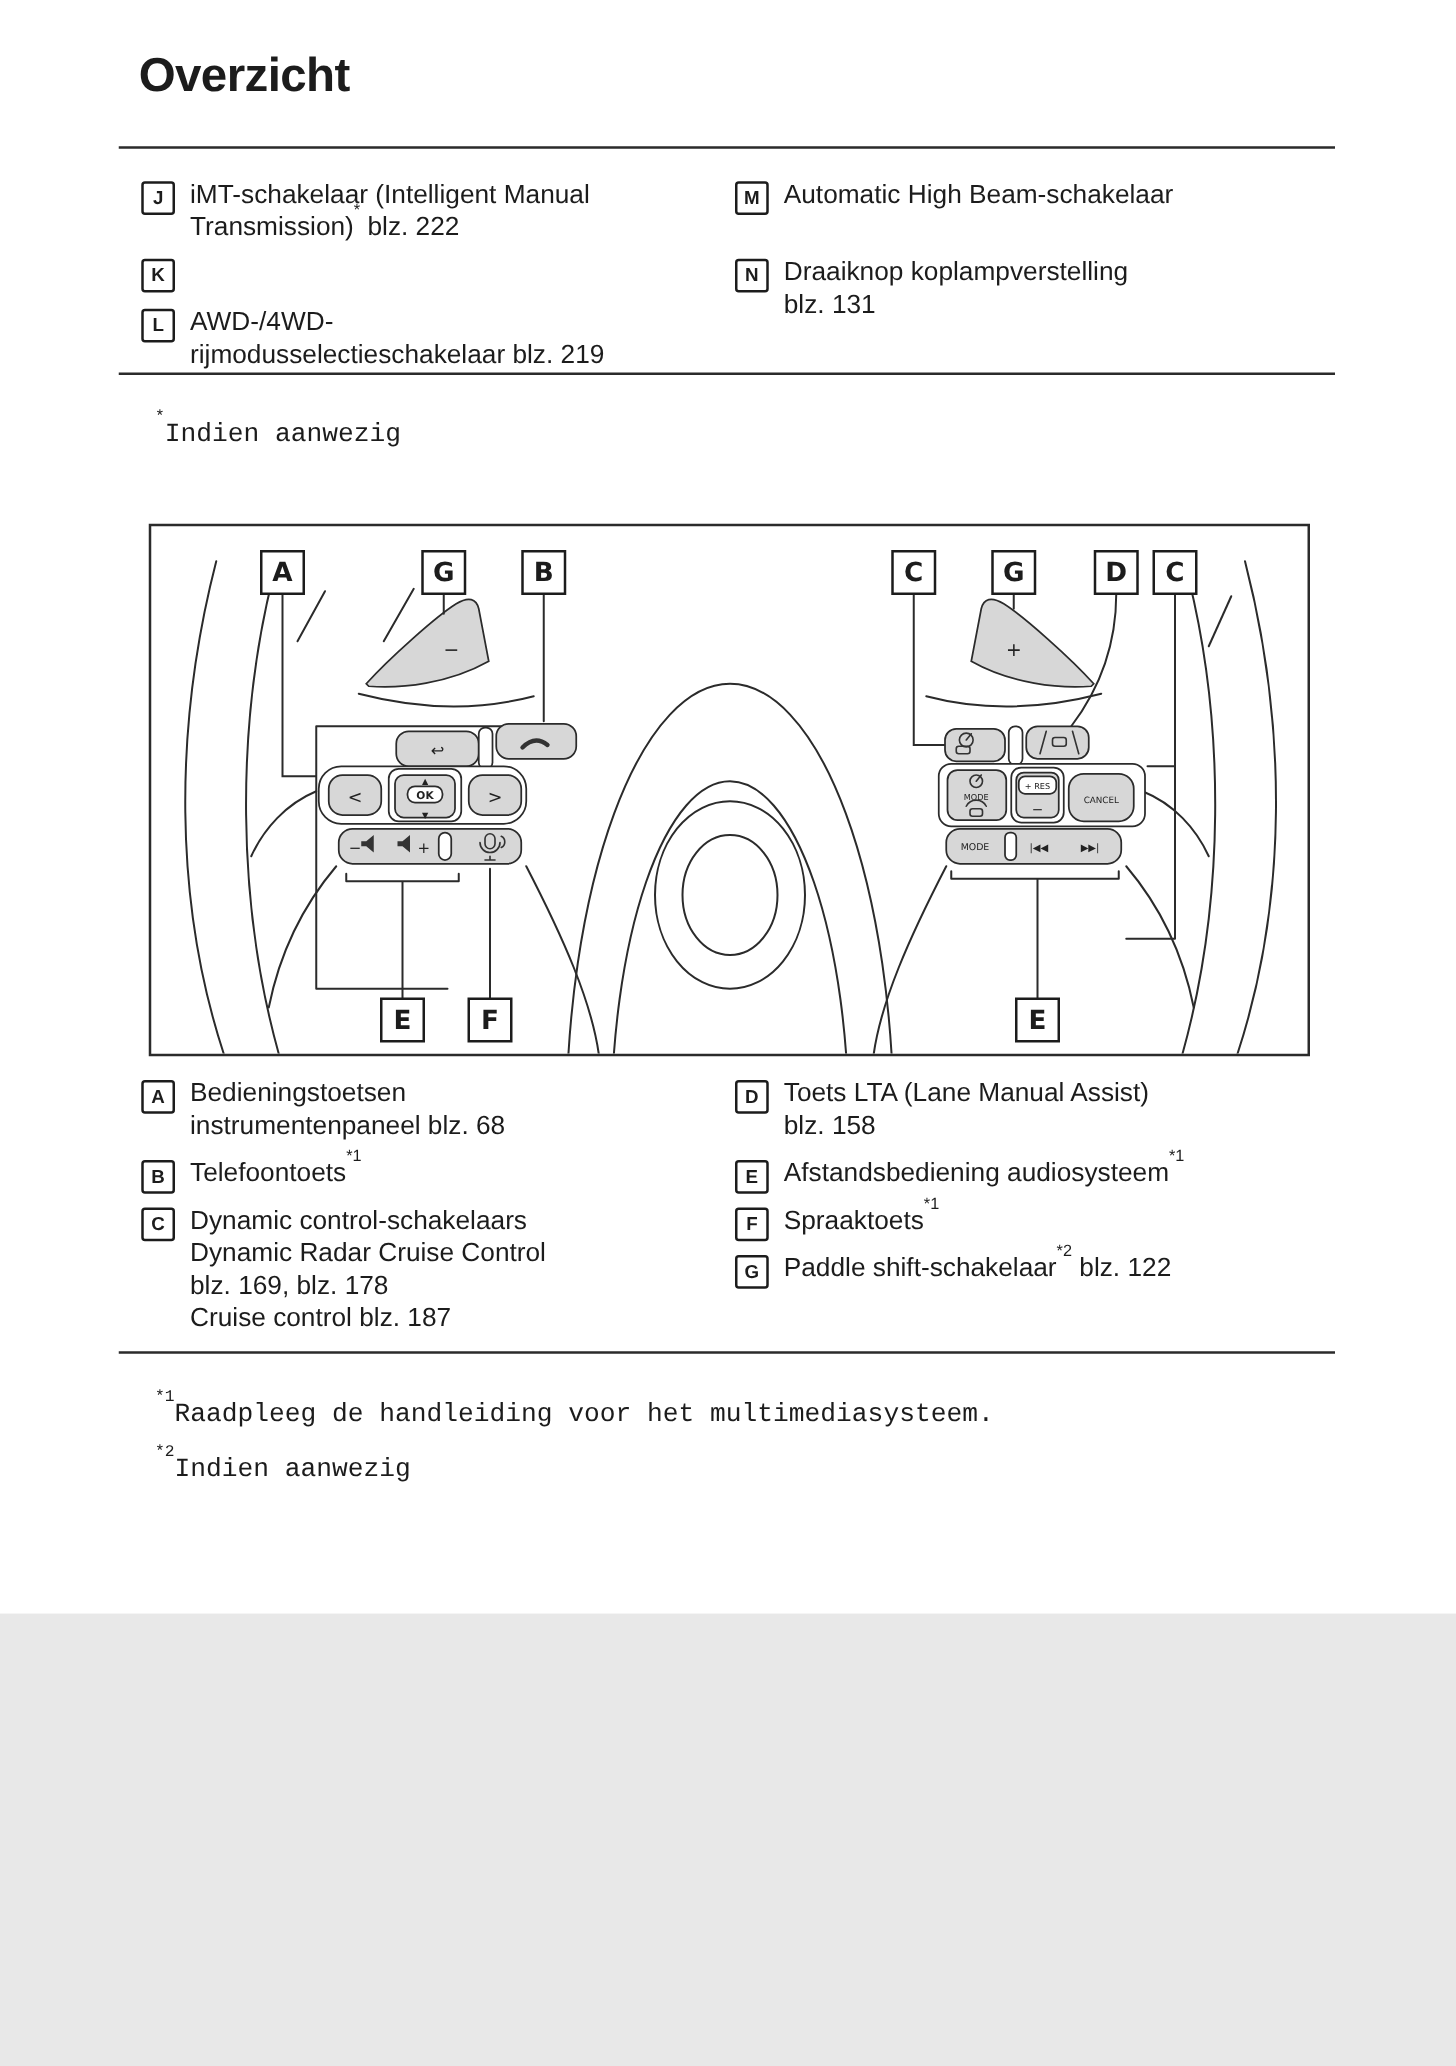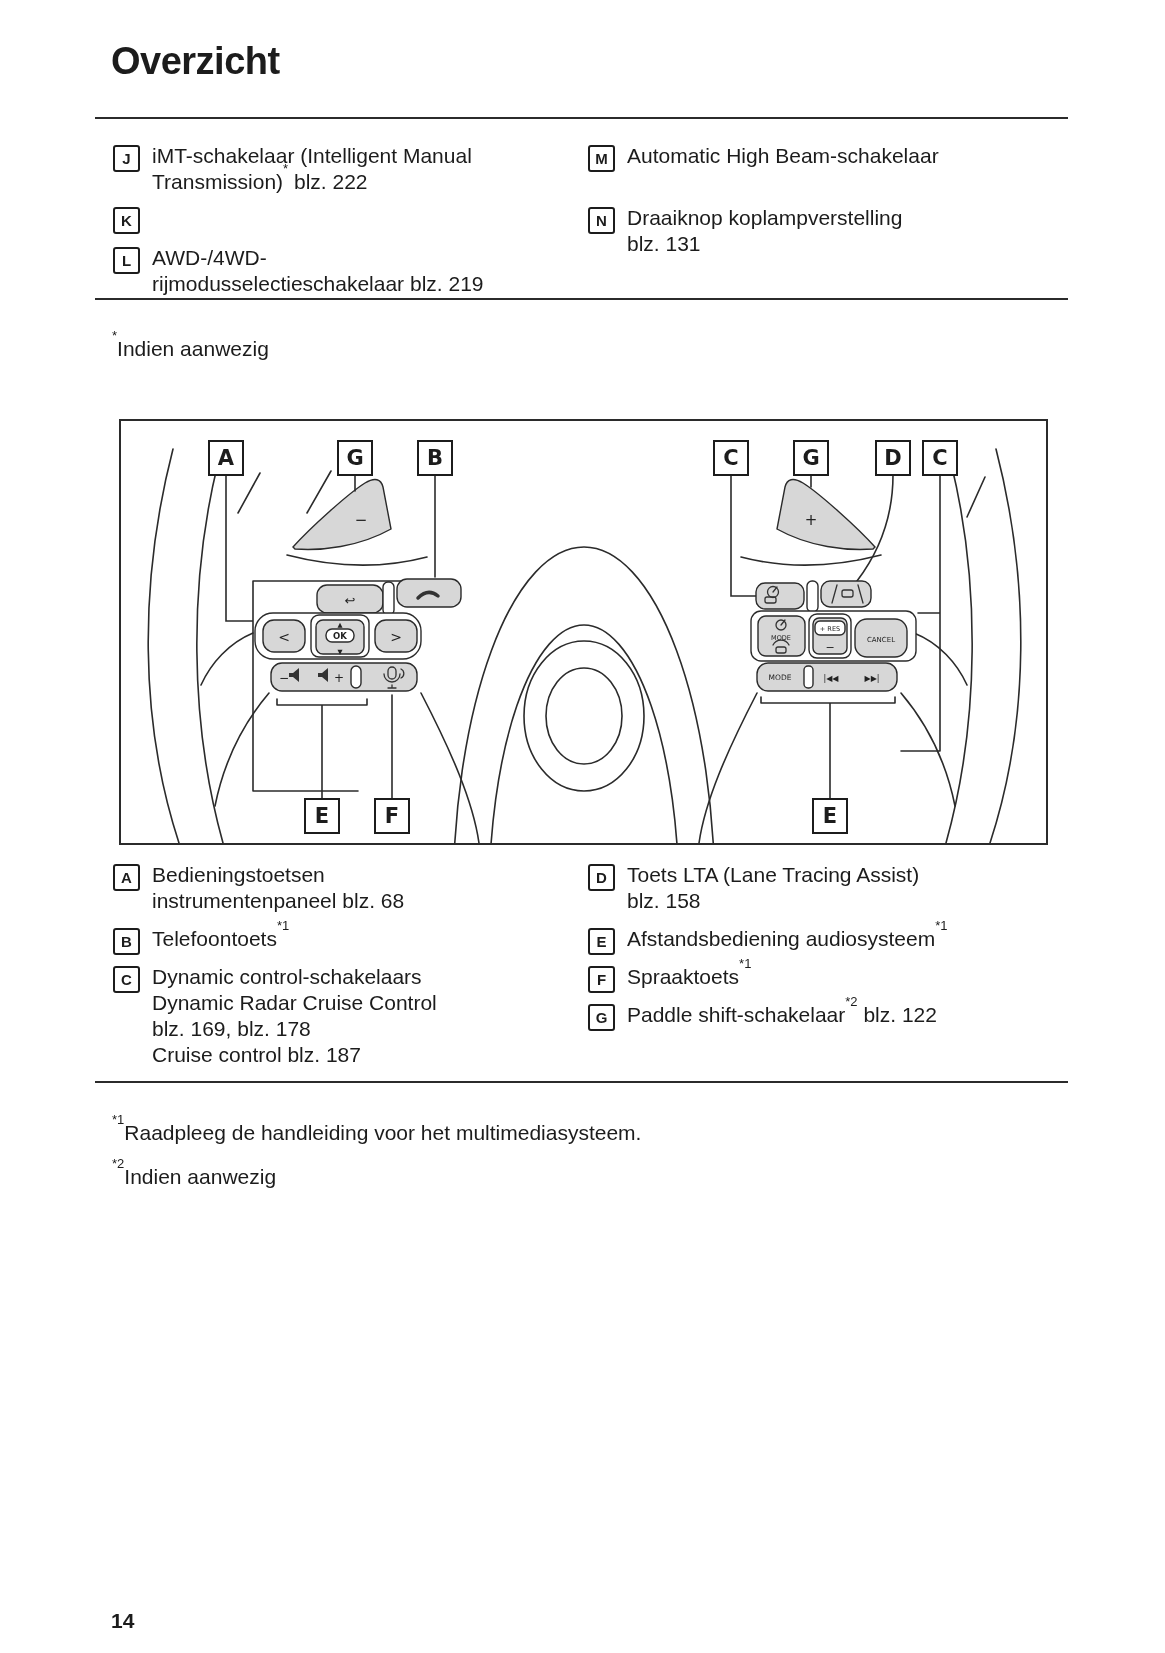--- a/index.html
+++ b/index.html
@@ -1,26 +1,26 @@
 <!DOCTYPE html>
 <html><head>
 <meta charset="utf-8">
 <style>
   html,body{margin:0;padding:0;background:#e8e8e8;}
-  .page{position:relative;width:1165px;height:1653px;background:#ffffff;
+  .page{position:relative;width:1165px;height:1291px;background:#ffffff;
         font-family:"Liberation Sans",sans-serif;color:#1c1c1c;overflow:hidden;}
   .title{position:absolute;left:111px;top:40px;font-size:38px;font-weight:bold;
          letter-spacing:-0.5px;margin:0;}
   .rule{position:absolute;left:95px;width:973px;height:2px;background:#2b2b2b;}
   .item{position:absolute;display:flex;gap:12px;font-size:21px;line-height:26px;}
   .badge{flex:0 0 auto;width:23px;height:23px;border:2px solid #1c1c1c;border-radius:3px;
          font-weight:bold;font-size:15px;line-height:23px;text-align:center;margin-top:2px;}
   .itext div{white-space:nowrap;}
   .sup{font-size:13px;position:relative;top:-8px;line-height:0;}
-  .note,.footnote{position:absolute;left:112px;font-size:21px;line-height:26px;white-space:nowrap;}
+  .note,.footnote{position:absolute;left:124px;font-size:21px;line-height:26px;white-space:nowrap;font-family:Liberation Mono, monospace;}
   .frame{position:absolute;left:119px;top:419px;width:929px;height:426px;
          border:2px solid #2b2b2b;box-sizing:border-box;overflow:hidden;}
   .frame svg{display:block;width:100%;height:100%;}
   .pagenum{position:absolute;left:111px;top:1577px;font-size:21px;font-weight:bold;margin-top:32px;}
   
   .ln{fill:none;stroke:#2b2b2b;stroke-width:1.6;stroke-linecap:round;}
   .btn{fill:#d7d7d7;stroke:#2b2b2b;stroke-width:1.4;}
   .wht{fill:#ffffff;stroke:#2b2b2b;stroke-width:1.4;}
   .cal{fill:#ffffff;stroke:#1c1c1c;stroke-width:2;}
   .ct{font-family:"DejaVu Sans",sans-serif;font-weight:bold;font-size:21px;fill:#1c1c1c;text-anchor:middle;}
@@ -236,21 +236,21 @@
       <div>Dynamic control-schakelaars</div>
       <div>Dynamic Radar Cruise Control</div>
       <div>blz. 169, blz. 178</div>
       <div>Cruise control blz. 187</div>
     </div>
   </div>
 
   <div class="item" style="left:588px;top:862px;width:470px">
     <span class="badge">D</span>
     <div class="itext">
-      <div>Toets LTA (Lane Tracing Assist)</div>
+      <div>Toets LTA (Lane Manual Assist)</div>
       <div>blz. 158</div>
     </div>
   </div>
   <div class="item" style="left:588px;top:926px;width:470px">
     <span class="badge">E</span>
     <div class="itext">
       <div><span>Afstandsbediening audiosysteem</span><sup class="sup">*1</sup></div>
     </div>
   </div>
   <div class="item" style="left:588px;top:964px;width:470px">

